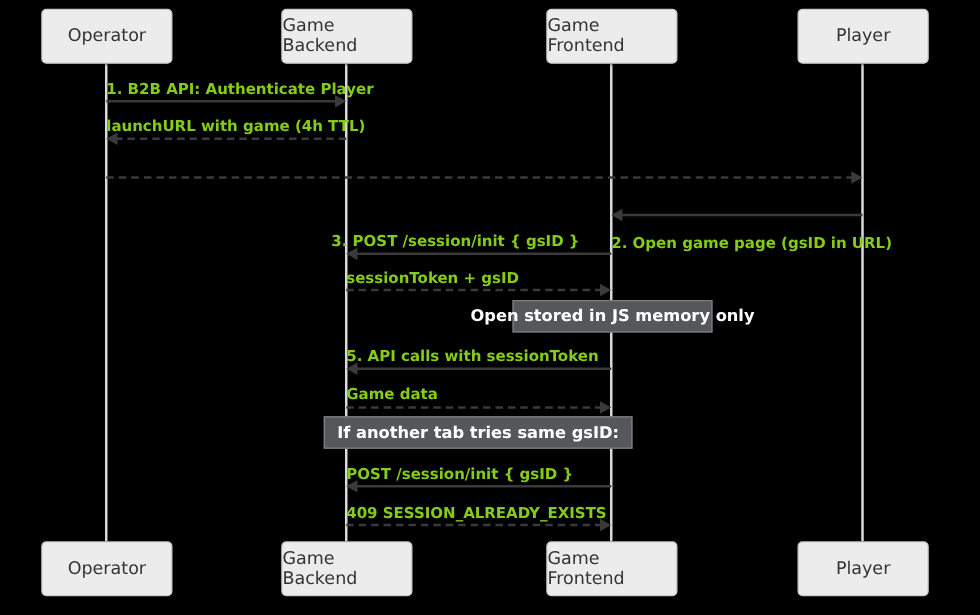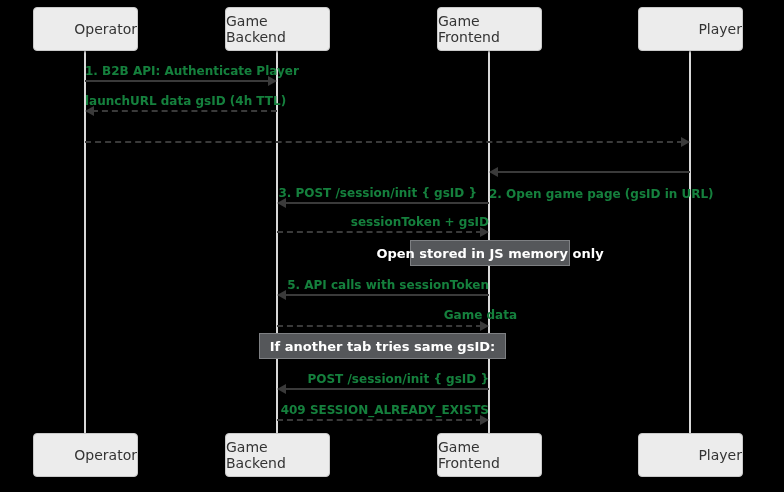--- a/index.html
+++ b/index.html
@@ -3,27 +3,27 @@
 <meta charset="utf-8">
 <style>
   html,body{margin:0;padding:0;background:#000;}
   #stage{
     position:relative;width:784px;height:492px;background:#000;overflow:hidden;
     font-family:"DejaVu Sans","Liberation Sans",sans-serif;
   }
   .actor{
     position:absolute;width:105px;height:44px;
     background:#ececec;border:1px solid #c9c9c9;border-radius:4px;
-    box-sizing:border-box;display:flex;align-items:center;justify-content:flex-end;
+    box-sizing:border-box;display:flex;align-items:center;justify-content:center;
     color:#333;font-size:14px;box-shadow:0 1px 2px rgba(0,0,0,.5);
   }
   .lifeline{position:absolute;width:2px;background:#d9d9d9;top:51px;height:382px;}
   .msg-label{
-    position:absolute;color:#15803d;font-size:12px;font-weight:bold;
-    text-align:right;line-height:14px;white-space:nowrap;
+    position:absolute;color:#84cc16;font-size:12px;font-weight:bold;
+    text-align:left;line-height:14px;white-space:nowrap;
   }
   .line{position:absolute;height:0;}
   .line.solid{border-top:2px solid #3a3a3a;}
   .line.dashed{border-top:2px dashed #3a3a3a;}
   .ah{position:absolute;width:0;height:0;border-top:5px solid transparent;border-bottom:5px solid transparent;}
   .ah.right{border-left:9px solid #3a3a3a;}
   .ah.left{border-right:9px solid #3a3a3a;}
   .note{
     position:absolute;background:#55575a;border:1px solid #7e8083;
     color:#fff;font-size:13px;font-weight:bold;box-sizing:border-box;
@@ -50,21 +50,21 @@
       <span>Game Frontend</span>
     </div>
   <div class="actor" style="left:638px;top:7px;">
       <span>Player</span>
     </div>
 
   <div class="msg-label" style="left:85px;width:192px;top:64px;">1. B2B API: Authenticate Player</div>
   <div class="line solid" style="left:85px;width:185px;top:80px;"></div>
   <div class="ah right" style="left:268px;top:76px;"></div>
 
-  <div class="msg-label" style="left:85px;width:192px;top:94px;">launchURL data gsID (4h TTL)</div>
+  <div class="msg-label" style="left:85px;width:192px;top:94px;">launchURL with game (4h TTL)</div>
   <div class="line dashed" style="left:92px;width:185px;top:110px;"></div>
   <div class="ah left" style="left:85px;top:106px;"></div>
 
   <div class="line dashed" style="left:85px;width:598px;top:141px;"></div>
   <div class="ah right" style="left:681px;top:137px;"></div>
 
   <div class="msg-label" style="left:489px;width:201px;top:155px;margin-top:32px;">2. Open game page (gsID in URL)</div>
   <div class="line solid" style="left:496px;width:194px;top:171px;"></div>
   <div class="ah left" style="left:489px;top:167px;"></div>
 

